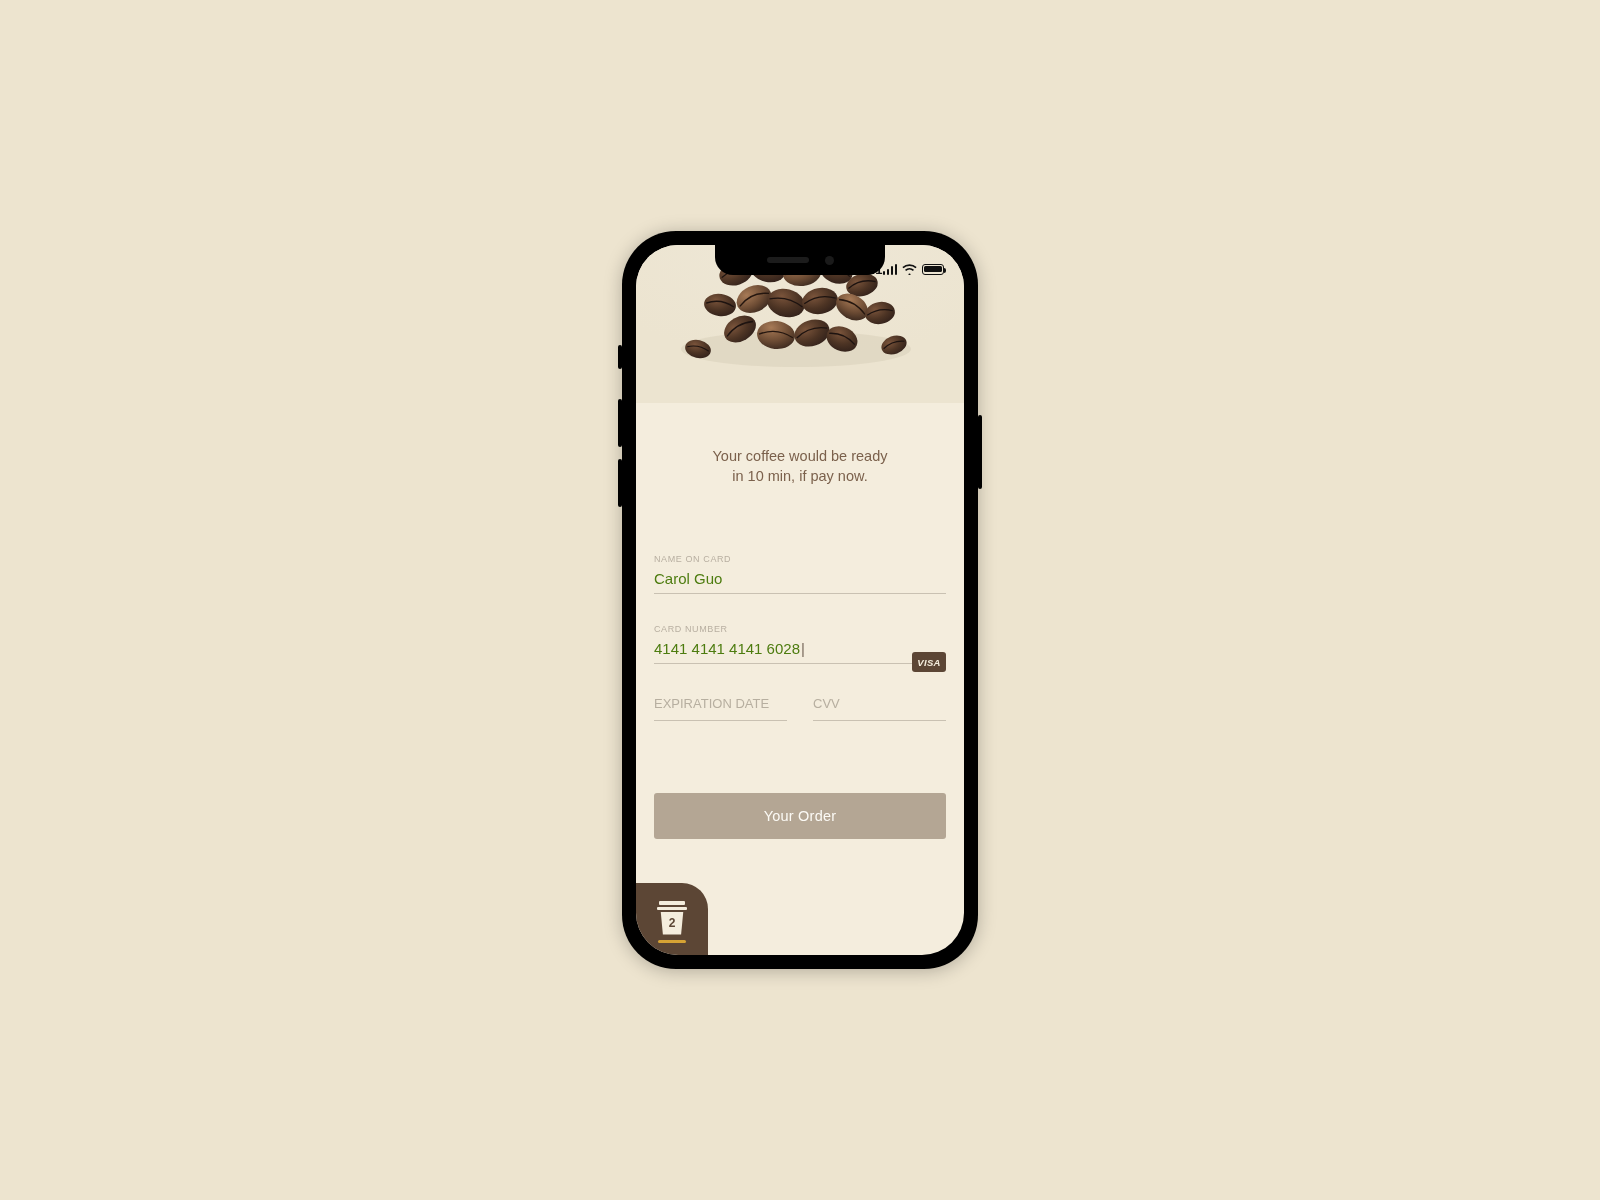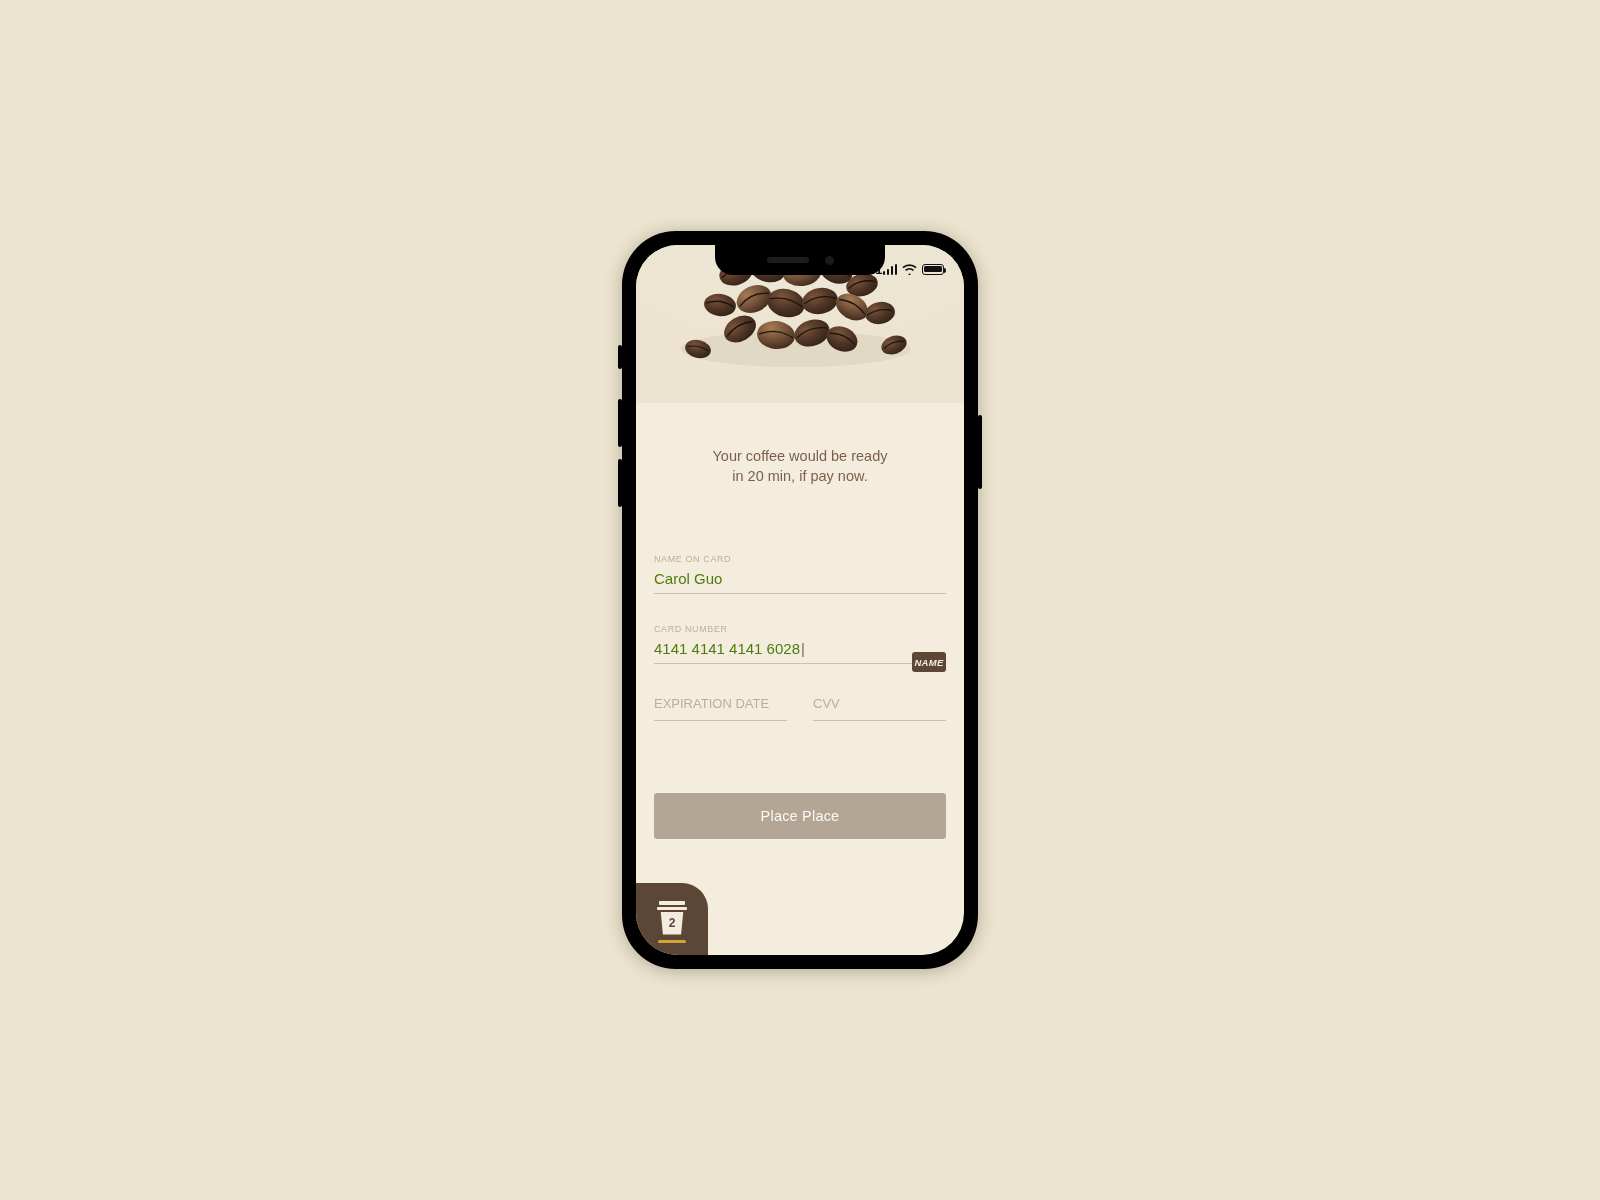--- a/index.html
+++ b/index.html
@@ -322,48 +322,48 @@
               <path d="M-11 0 Q0 -5 11 0" stroke="#1d1310" stroke-width="1.1" fill="none"></path>
             </g>
         </g>
       </svg>
     </div>
 
     <div class="content">
 
       <p class="message">
         <span>Your coffee would be ready</span><br>
-        <span>in 20 min, if pay now.</span>
+        <span>in 10 min, if pay now.</span>
       </p>
 
       <div class="field">
         <div class="field-label">NAME ON CARD</div>
         <input class="field-input" type="text" value="Carol Guo" style="">
       </div>
 
       <div class="field card-row">
         <div class="field-label">CARD NUMBER</div>
         <div style="position:relative;">
           <div class="field-input cursor">4141 4141 4141 6028</div>
           <div class="visa-badge">
-            <span>NAME</span>
+            <span>VISA</span>
           </div>
         </div>
       </div>
 
       <div class="row-two">
         <div class="col">
           <input class="field-input" type="text" placeholder="EXPIRATION DATE" style="">
         </div>
         <div class="col">
           <input class="field-input" type="text" placeholder="CVV" style="">
         </div>
       </div>
 
-      <button class="place-order">Place Place</button>
+      <button class="place-order">Your Order</button>
     </div>
 
     <div class="cart-tab">
       <div class="cup">
         <div class="lid"></div>
         <div class="lid2"></div>
         <div class="body">
           <span>2</span>
         </div>
         <div class="under"></div>

